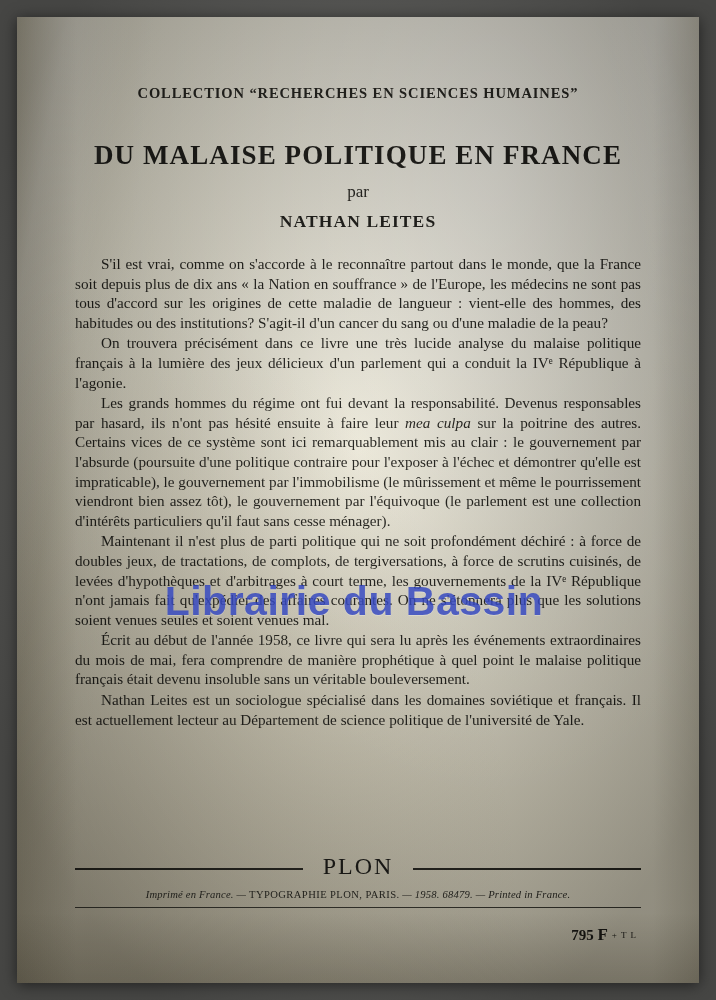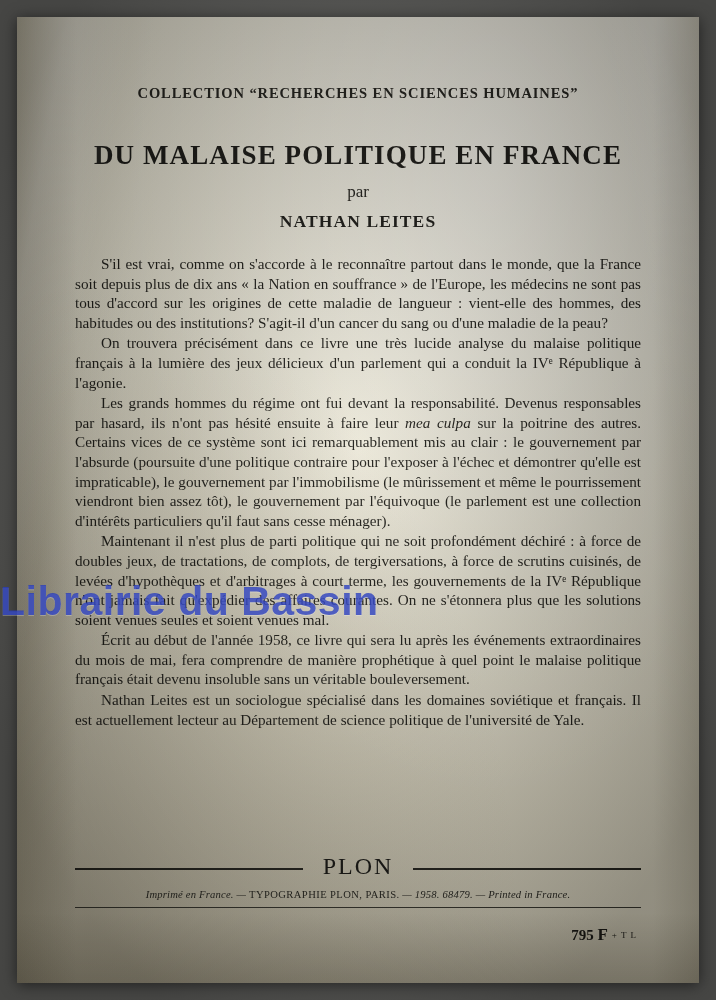--- a/index.html
+++ b/index.html
@@ -182,21 +182,21 @@
     z-index: 3;
   }
   .price .unit { font-size: 17px; font-weight: bold; }
   .price .sup { font-size: 9px; vertical-align: 2px; letter-spacing: 1px; font-weight: normal; }
 
   
   .watermark {
     position: absolute;
     left: 0; right: 8px;
     top: 578px;
-    text-align: left;
+    text-align: center;
     font-family: "Liberation Sans", sans-serif;
     font-size: 41px;
     font-weight: bold;
     color: rgba(40,60,190,0.78);
     letter-spacing: 0.5px;
     z-index: 6;
     pointer-events: none;
     text-shadow: 0 1px 0 rgba(255,255,255,0.25);
   }
 

